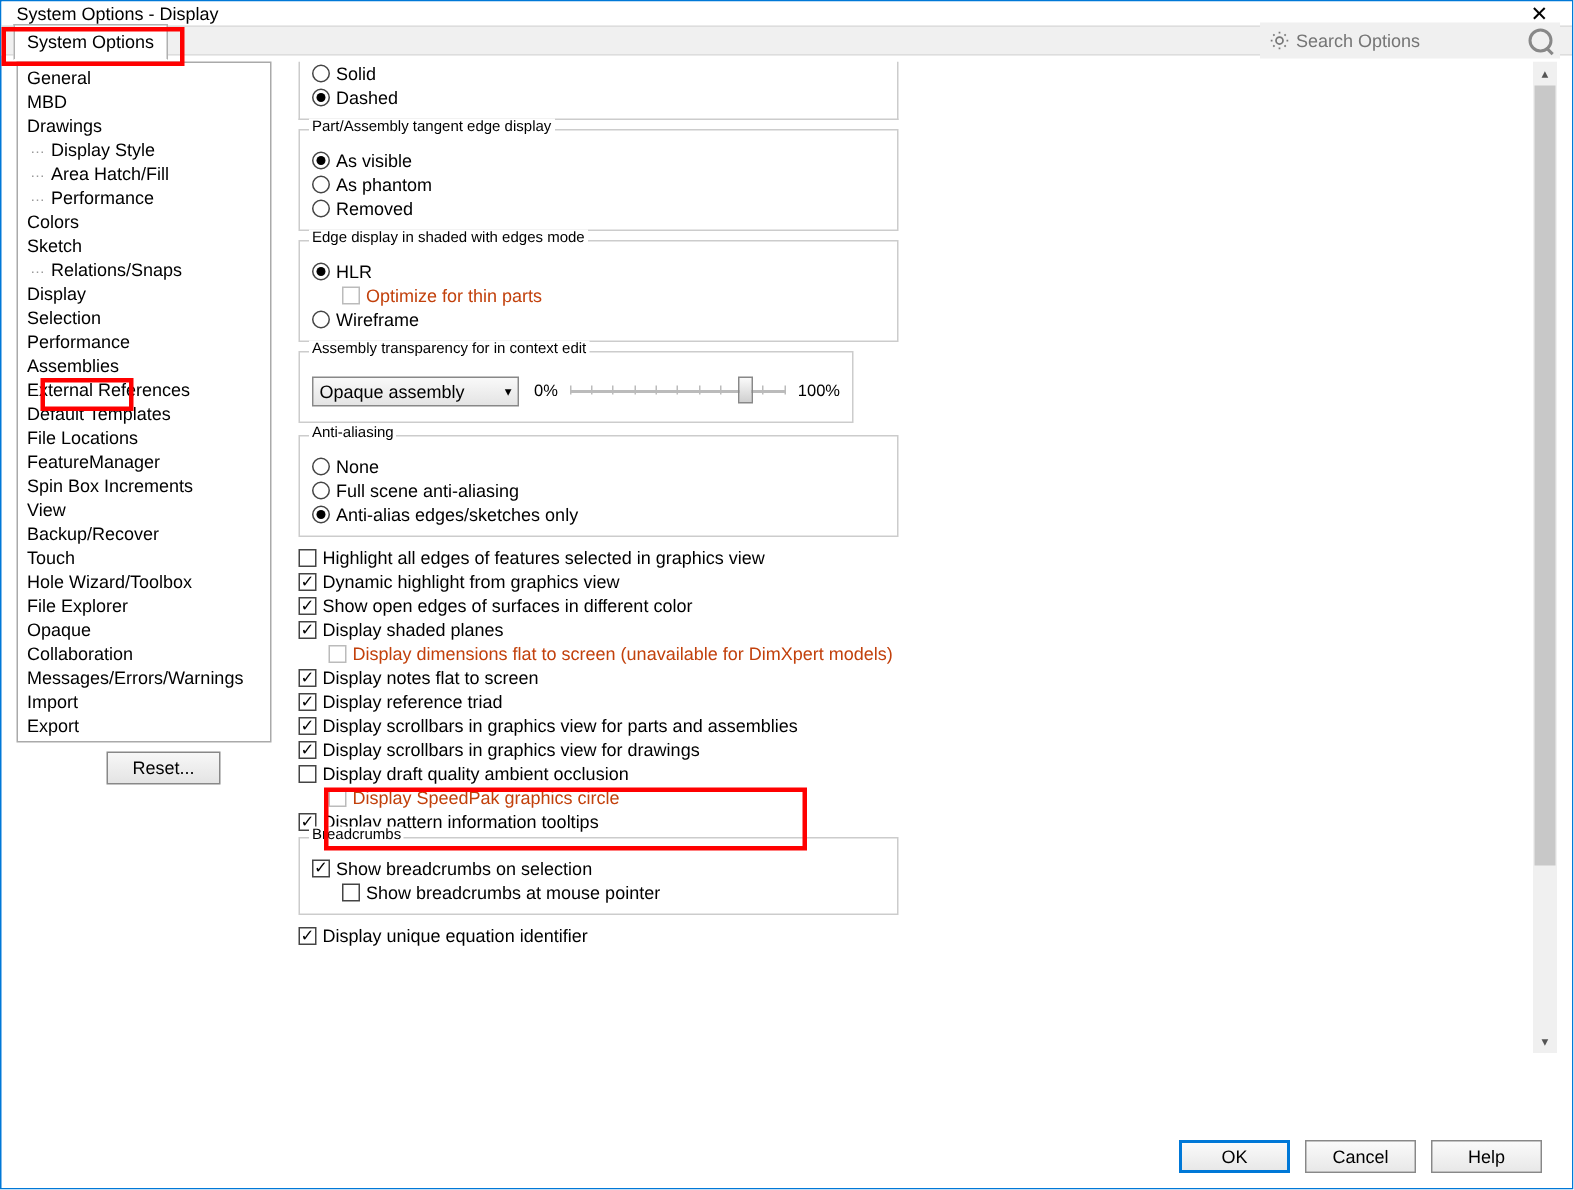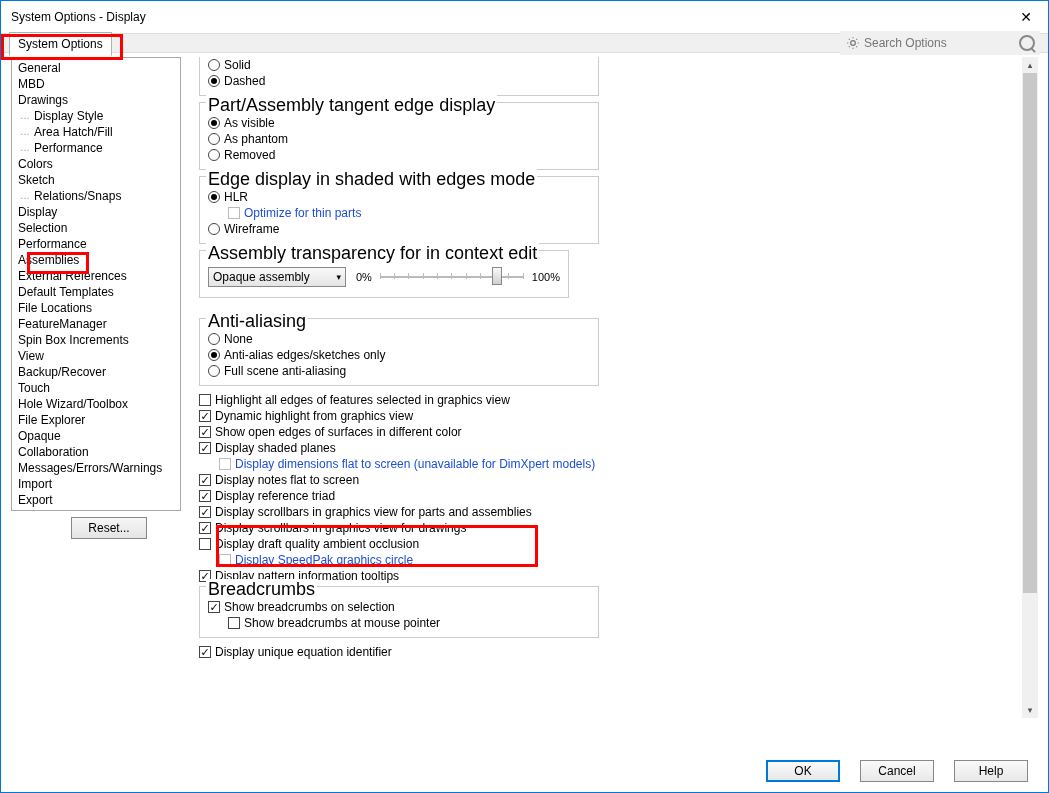--- a/index.html
+++ b/index.html
@@ -1,61 +1,61 @@
 <!DOCTYPE html>
 <html><head>
 <meta charset="utf-8">
 <style>
 * { box-sizing: border-box; margin: 0; padding: 0; }
 body { font-family: "Segoe UI", Tahoma, sans-serif; font-size: 12px; background: #fff; color: #000; }
 .window { width: 1049px; height: 793px; border: 1px solid #0078d7; position: relative; background: #fff; }
-.titlebar { height: 32px; display: flex; align-items: center; padding: 0 10px; justify-content: space-between; background: #fff; }
+.titlebar { height: 16px; display: flex; align-items: center; padding: 0 10px; justify-content: space-between; background: #fff; }
 .titlebar .title { font-size: 12px; }
 .close-x { font-size: 14px; cursor: pointer; padding: 0 6px; }
 .tabbar { background: #f0f0f0; border-top: 1px solid #ddd; border-bottom: 1px solid #ddd; display: flex; align-items: center; padding: 4px 8px; position: relative; height: 20px;}
 .tab { padding: 4px 8px; font-size: 12px; border: 1px solid transparent; background: #f0f0f0; cursor: pointer; }
 .tab.active { background: #fff; border: 1px solid #b0b0b0; border-bottom: 1px solid #fff; position: relative; top: 1px;}
 .searchbox { margin-left: auto; display: flex; align-items: center; background: #f0f0f0; padding: 2px 6px; width: 200px; }
 .searchbox .gear { width: 14px; height: 14px; margin-right: 4px; display: flex; align-items: center; justify-content: center;}
 .searchbox input { border: none; background: transparent; font-size: 12px; color: #1d4ed8; outline: none; flex: 1; }
 .searchbox .mag { width: 16px; height: 16px; border: 2px solid #888; border-radius: 50%; position: relative; }
 .searchbox .magw { position: relative; width: 20px; height: 20px; display: flex; align-items: center; justify-content: center;}
 .searchbox .magw::after { content: ''; position: absolute; width: 6px; height: 2px; background: #888; transform: rotate(45deg); right: -1px; bottom: 2px; }
 .body { display: flex; padding: 4px 10px 10px 10px; height: 675px; }
 .sidebar { width: 170px; border: 1px solid #aaa; padding: 2px 0; overflow-y: auto; font-size: 12px; }
 .sidebar .item { padding: 1px 6px; cursor: pointer; white-space: nowrap; }
 .sidebar .item.indent { padding-left: 22px; position: relative; }
 .sidebar .item.indent::before { content: '…'; position: absolute; left: 8px; color: #999; font-size: 10px; top: 2px;}
 .sidebar .item.selected { }
 .main { flex: 1; padding: 0 8px 0 12px; overflow: hidden; position: relative; }
 .scroll-area { height: 100%; overflow-y: hidden; padding: 0 22px 0 6px; }
 .group { border: 1px solid #ccc; padding: 6px 8px 6px 8px; margin-bottom: 2px; position: relative; width: 400px; }
-.group-label { position: absolute; top: -8px; left: 6px; background: #fff; padding: 0 2px; font-size: 18px; }
+.group-label { position: absolute; top: -8px; left: 6px; background: #fff; padding: 0 2px; font-size: 10px; }
 .radio-row, .check-row { display: flex; align-items: center; padding: 0px 0; line-height: 16px; }
 .radio-row.indent, .check-row.indent { padding-left: 20px; }
 .r { width: 12px; height: 12px; border-radius: 50%; border: 1px solid #444; margin-right: 4px; display: inline-flex; align-items: center; justify-content: center; flex-shrink: 0;}
 .r.sel::after { content: ''; width: 6px; height: 6px; border-radius: 50%; background: #000; }
 .cb { width: 12px; height: 12px; border: 1px solid #444; margin-right: 4px; display: inline-flex; align-items: center; justify-content: center; flex-shrink: 0; font-size: 10px; line-height: 10px;}
 .cb.checked::after { content: '✓'; font-size: 11px; color: #000; }
-.disabled { color: #1d4ed8; }
+.disabled { color: #c2410c; }
 .disabled .cb, .disabled .r { border-color: #bbb; }
 .combo { border: 1px solid #888; background: linear-gradient(#f9f9f9,#e4e4e4); padding: 2px 4px; width: 138px; display: flex; justify-content: space-between; align-items: center; font-size: 12px; margin-right: 10px; }
 .combo .arrow { font-size: 9px; }
 .slider { flex: 1; display: flex; align-items: center; font-size: 11px; }
 .slider .track { flex: 1; height: 2px; background: #bbb; margin: 0 8px; position: relative; display: flex; align-items: center;}
 .slider .ticks { position: absolute; width: 100%; height: 8px; top: -3px; display: flex; justify-content: space-between;}
 .slider .tick { width: 1px; height: 6px; background: #bbb; }
 .slider .thumb { width: 10px; height: 18px; background: linear-gradient(#fafafa,#d0d0d0); border: 1px solid #888; position: absolute; left: 78%; top: -9px; }
 .group.assembly { width: 370px; padding-bottom: 10px; }
 .assembly-inner { display: flex; align-items: center; padding-top: 10px;}
 .hl-tab { position: absolute; border: 3px solid red; left: 0px; top: 0px; width: 122px; height: 26px; pointer-events: none; z-index: 5;}
 .hl-display { position: absolute; border: 3px solid red; left: 26px; top: 251px; width: 62px; height: 22px; pointer-events: none; z-index: 5;}
 .hl-scroll { position: absolute; border: 3px solid red; left: 215px; top: 524px; width: 322px; height: 42px; pointer-events: none; z-index: 5;}
 .reset-btn { display: block; width: 76px; padding: 3px 0; text-align: center; border: 1px solid #888; background: linear-gradient(#f7f7f7,#e4e4e4); margin: 6px 0 0 60px; cursor: pointer; font-size: 12px;}
-.footer { position: absolute; bottom: 10px; right: 20px; display: flex; gap: 20px; }
+.footer { position: absolute; bottom: 10px; right: 20px; display: flex; gap: 10px; }
 .btn { width: 74px; padding: 3px 0; text-align: center; border: 1px solid #888; background: linear-gradient(#fafafa,#e8e8e8); cursor: pointer; font-size: 12px; }
 .btn.ok { border: 2px solid #0078d7; padding: 2px 0; }
 .vscroll { position: absolute; right: 0; top: 0; bottom: 0; width: 16px; background: #f0f0f0; display: flex; flex-direction: column; align-items: center; }
 .vscroll .arrow-up, .vscroll .arrow-down { width: 16px; height: 16px; display: flex; align-items: center; justify-content: center; font-size: 9px; color: #555; cursor: pointer;}
 .vscroll .sthumb { width: 14px; background: #c8c8c8; flex: 0 0 auto; }
 .cb-label, .r-label { font-size: 12px; }
 .gear-svg { width:14px; height:14px; }
 </style>
 </head>
 <body>
@@ -198,34 +198,34 @@
                     <span class="tick"></span>
                     <span class="tick"></span>
                   </div>
                 <div class="thumb"></div>
               </div>
               <span>100%</span>
             </div>
           </div>
         </div>
 
-        <div class="group" style="margin-top:20px;">
+        <div class="group" style="margin-top:8px;">
           <div class="group-label">Anti-aliasing</div>
           <div id="g-aa" style="padding-top:6px;">
               <div class="radio-row">
                 <span class="r"></span>
                 <span class="r-label">None</span>
               </div>
               <div class="radio-row">
+                <span class="r"></span>
+                <span class="r-label">Full scene anti-aliasing</span>
+              </div>
+              <div class="radio-row">
                 <span class="r sel"></span>
                 <span class="r-label">Anti-alias edges/sketches only</span>
-              </div>
-              <div class="radio-row">
-                <span class="r"></span>
-                <span class="r-label">Full scene anti-aliasing</span>
               </div>
             </div>
         </div>
 
         <div id="g-checks" style="padding-top:4px;">
             <div class="check-row">
               <span class="cb"></span>
               <span class="cb-label">Highlight all edges of features selected in graphics view</span>
             </div>
             <div class="check-row">

